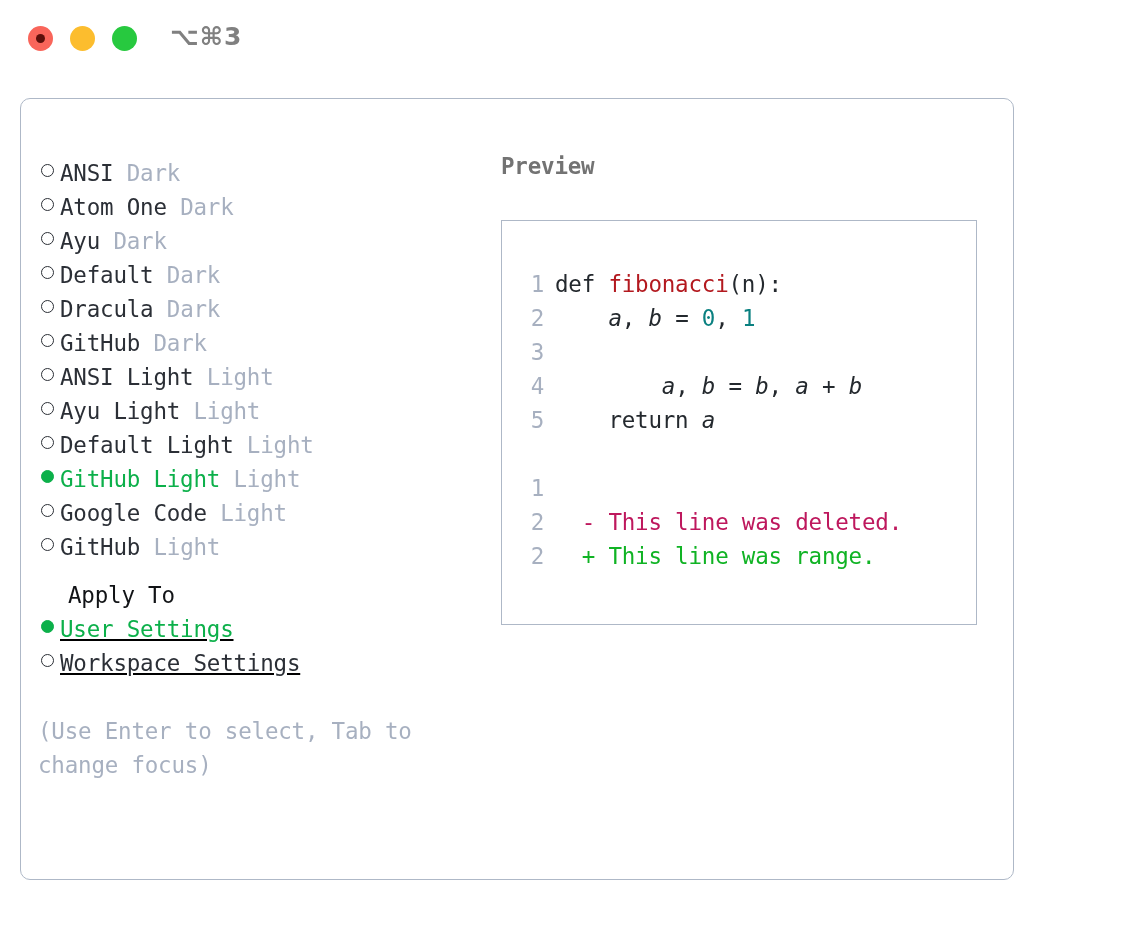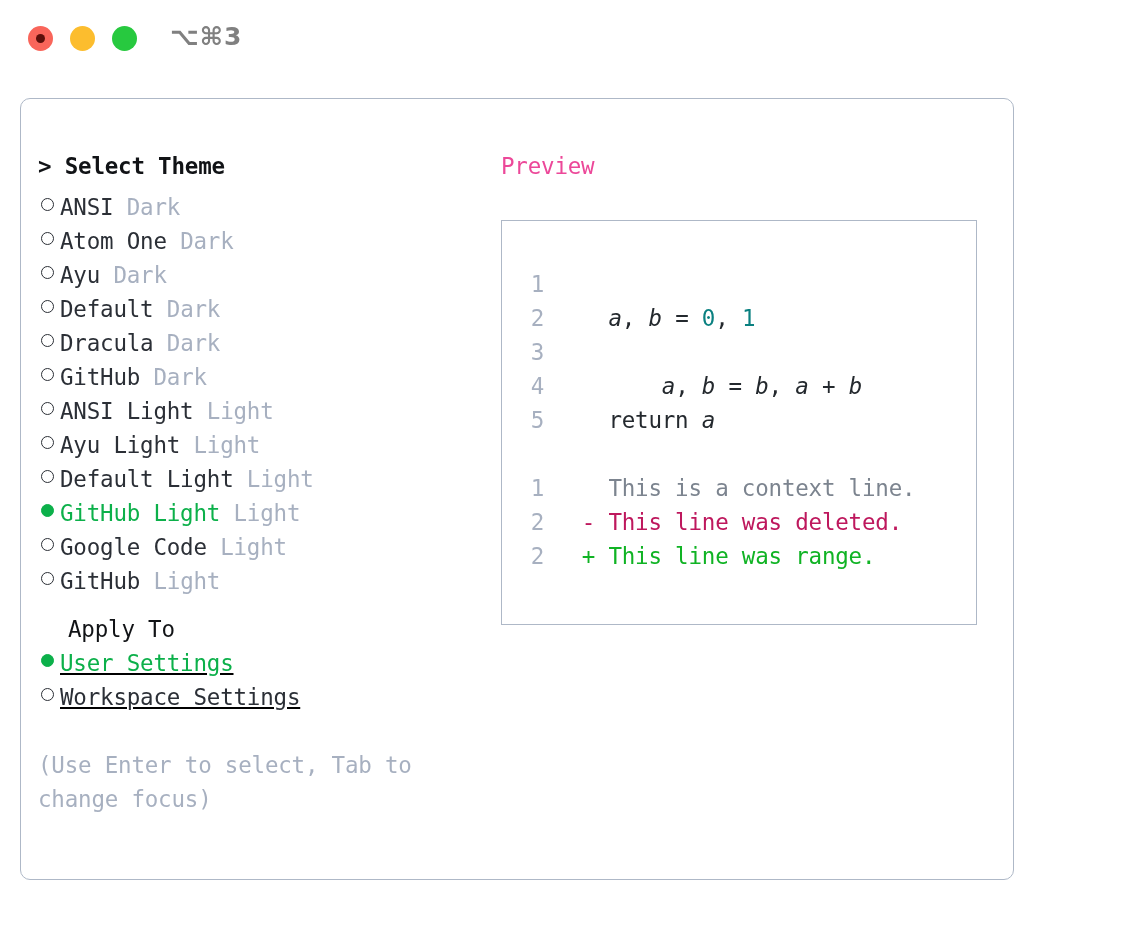--- a/index.html
+++ b/index.html
@@ -167,22 +167,22 @@
 
   
   .right-col {
     position: absolute;
     left: 480px; top: 50px;
     width: 500px;
   }
 
   .preview-title {
     font-size: 22.5px;
-    font-weight: normal;
-    color: #ec4899;
+    font-weight: bold;
+    color: #737373;
     line-height: 34px;
     letter-spacing: -0.2px;
   }
 
   .code-box {
     margin-top: 37px;
     width: 476px;
     height: 405px;
     border: 1.6px solid #aeb8c7;
     background: #ffffff;
@@ -241,21 +241,20 @@
       <span class="dot dot-green"></span>
     </div>
     <div class="title-shortcut">⌥⌘3</div>
   </div>
 
   <div class="panel">
     <div class="panel-inner">
 
       <div class="left-col">
 
-        <div class="list-header">&gt; Select Theme</div>
 
         <div class="theme-list" id="theme-list">
             <div class="theme-item"><span class="radio"><span class="radio-mark"></span></span><span class="item-name">ANSI </span><span class="item-tag">Dark</span></div>
             <div class="theme-item"><span class="radio"><span class="radio-mark"></span></span><span class="item-name">Atom One </span><span class="item-tag">Dark</span></div>
             <div class="theme-item"><span class="radio"><span class="radio-mark"></span></span><span class="item-name">Ayu </span><span class="item-tag">Dark</span></div>
             <div class="theme-item"><span class="radio"><span class="radio-mark"></span></span><span class="item-name">Default </span><span class="item-tag">Dark</span></div>
             <div class="theme-item"><span class="radio"><span class="radio-mark"></span></span><span class="item-name">Dracula </span><span class="item-tag">Dark</span></div>
             <div class="theme-item"><span class="radio"><span class="radio-mark"></span></span><span class="item-name">GitHub </span><span class="item-tag">Dark</span></div>
             <div class="theme-item"><span class="radio"><span class="radio-mark"></span></span><span class="item-name">ANSI Light </span><span class="item-tag">Light</span></div>
             <div class="theme-item"><span class="radio"><span class="radio-mark"></span></span><span class="item-name">Ayu Light </span><span class="item-tag">Light</span></div>
@@ -275,29 +274,29 @@
 
         <div class="hint">(Use Enter to select, Tab to change focus)</div>
       </div>
 
       <div class="right-col">
         <div class="preview-title">Preview</div>
 
         <div class="code-box">
           <div class="code-body">
             <div id="code-lines">
-                <div class="code-line"><span class="ln">1</span></div>
+                <div class="code-line"><span class="ln">1</span><span class="code-text"><span class="tok-kw">def </span><span class="tok-fn">fibonacci</span><span class="tok-punct">(n):</span></span></div>
                 <div class="code-line"><span class="ln">2</span><span class="code-text"><span class="tok-punct">    </span><span class="tok-var">a</span><span class="tok-punct">, </span><span class="tok-var">b</span><span class="tok-punct"> = </span><span class="tok-num">0</span><span class="tok-punct">, </span><span class="tok-num">1</span></span></div>
                 <div class="code-line"><span class="ln">3</span></div>
                 <div class="code-line"><span class="ln">4</span><span class="code-text"><span class="tok-punct">        </span><span class="tok-var">a</span><span class="tok-punct">, </span><span class="tok-var">b</span><span class="tok-punct"> = </span><span class="tok-var">b</span><span class="tok-punct">, </span><span class="tok-var">a</span><span class="tok-punct"> + </span><span class="tok-var">b</span></span></div>
                 <div class="code-line"><span class="ln">5</span><span class="code-text"><span class="tok-kw">    return </span><span class="tok-var">a</span></span></div>
               </div>
             <div class="code-gap"></div>
             <div id="diff-lines">
-                <div class="code-line"><span class="ln">1</span><span class="diff-ctx"><span class="diff-sign">   </span><span> This is a context line.</span></span></div>
+                <div class="code-line"><span class="ln">1</span><span class="diff-ctx"><span class="diff-sign">   </span></span></div>
                 <div class="code-line"><span class="ln">2</span><span class="diff-del"><span class="diff-sign">  -</span><span> This line was deleted.</span></span></div>
                 <div class="code-line"><span class="ln">2</span><span class="diff-add"><span class="diff-sign">  +</span><span> This line was range.</span></span></div>
               </div>
           </div>
         </div>
       </div>
 
     </div>
   </div>
 </div>

